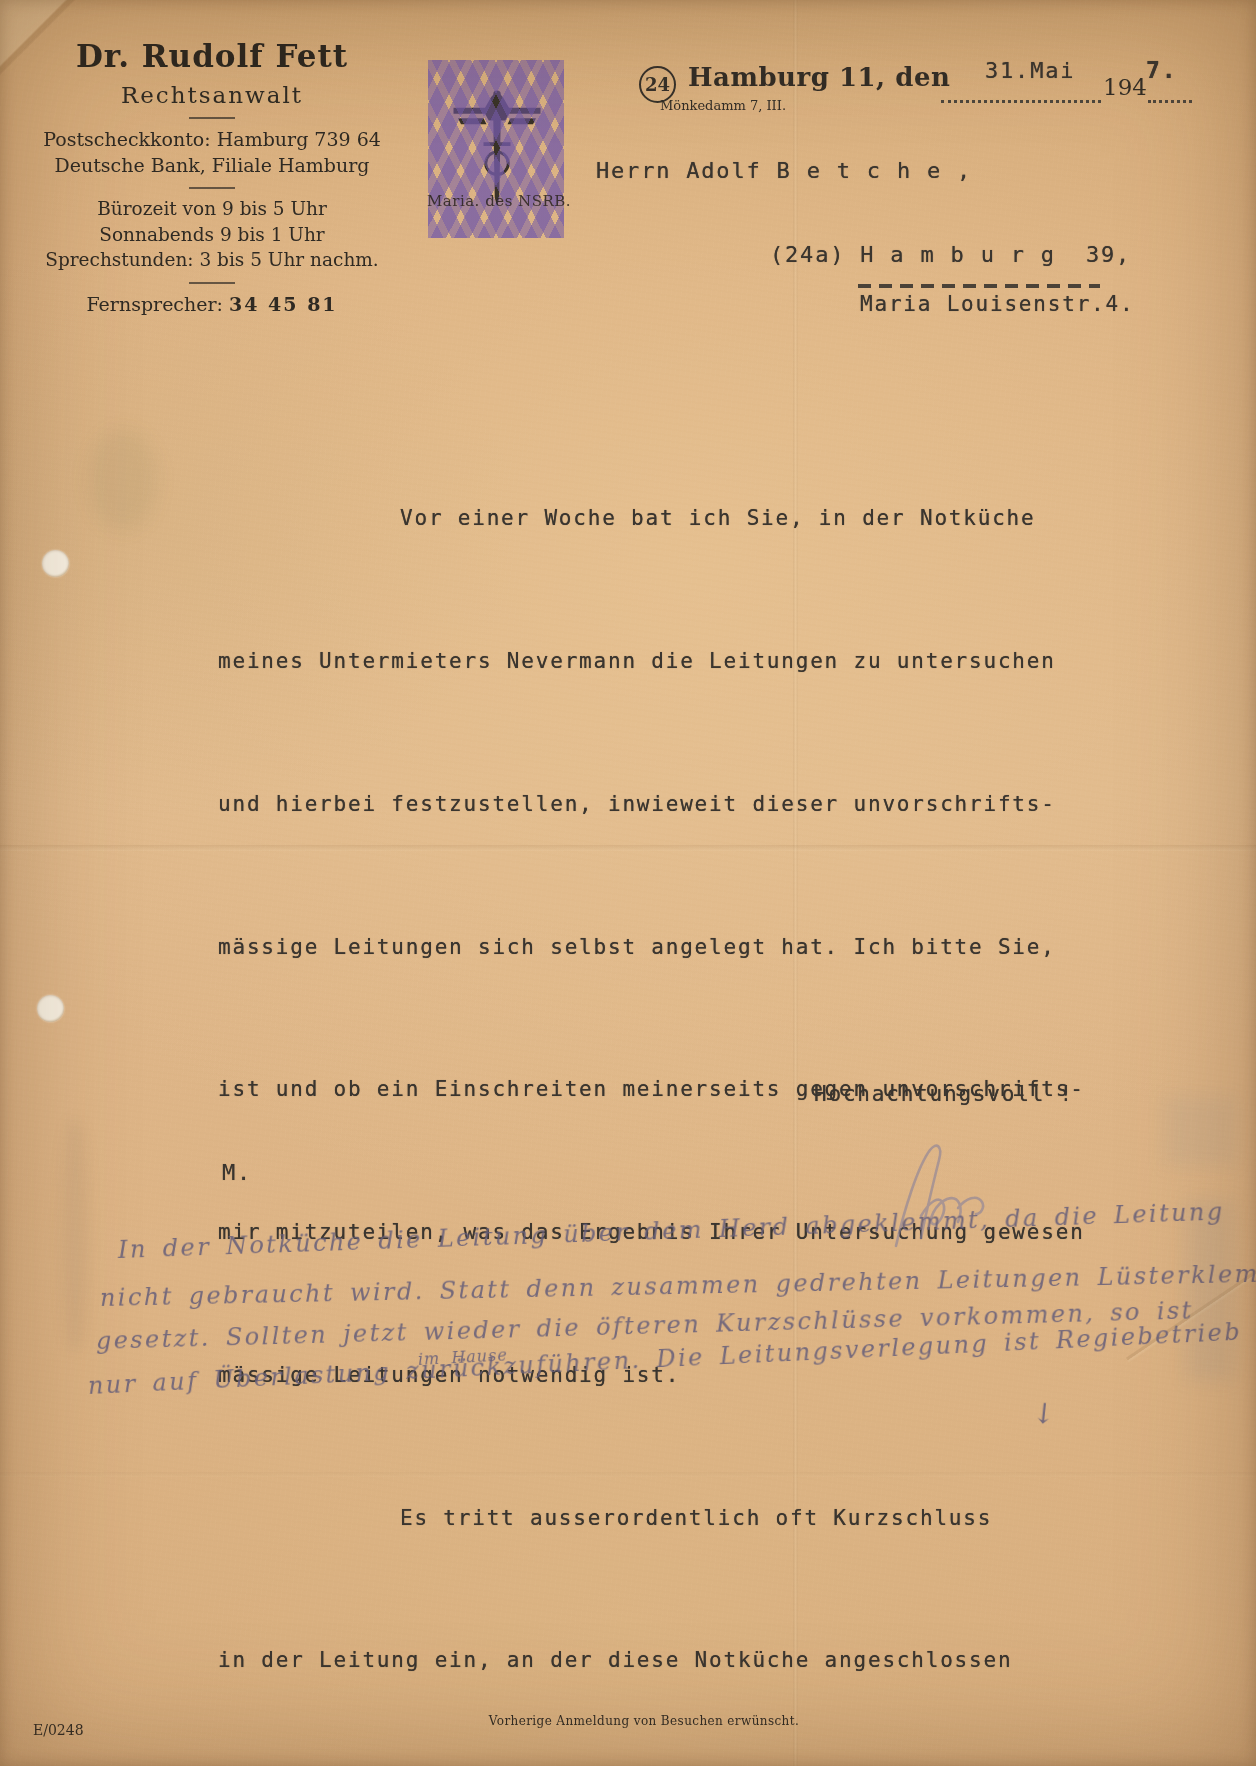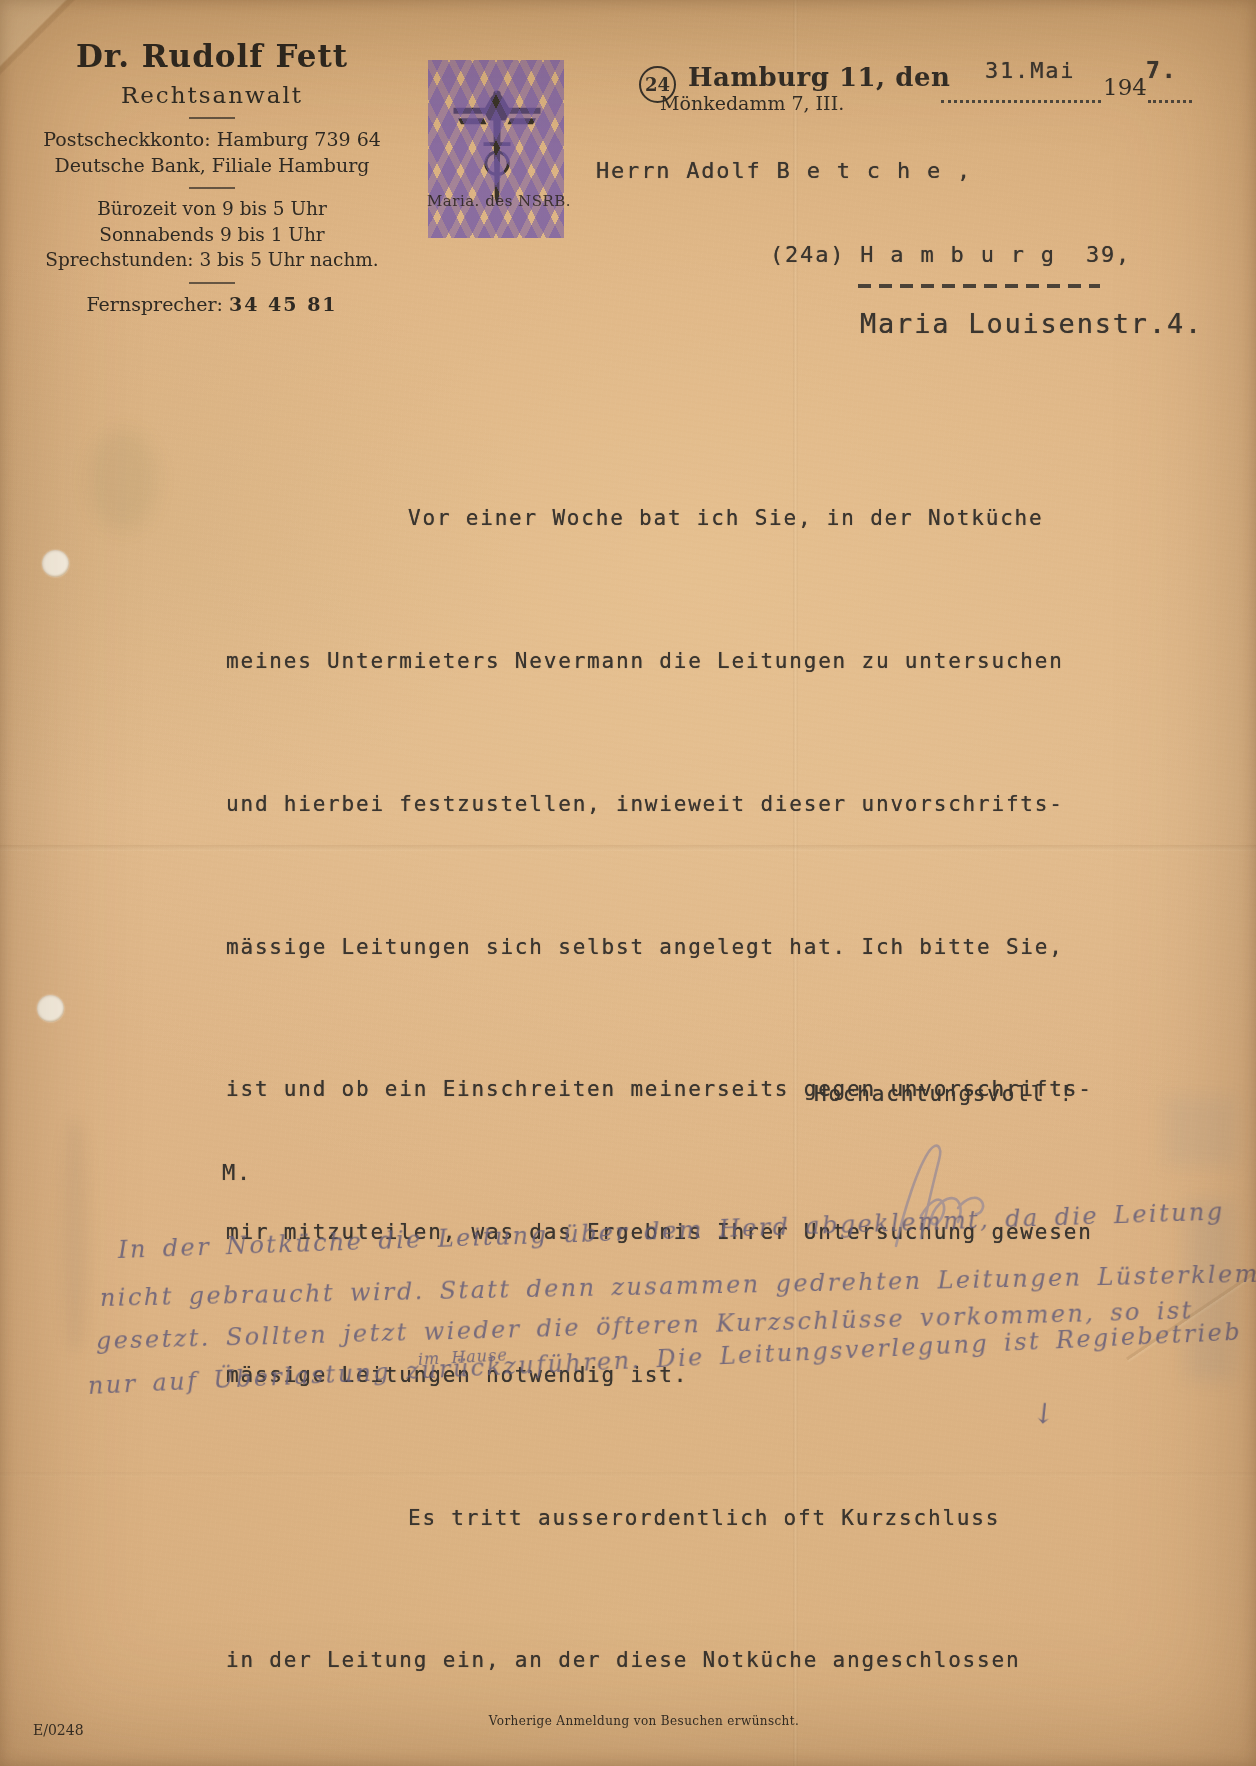--- a/index.html
+++ b/index.html
@@ -68,39 +68,39 @@
     filter:blur(.4px);}
   .eagle{position:absolute;left:24px;top:4px;opacity:.88;}
   .stamp-text{position:absolute;left:-14px;top:132px;width:170px;text-align:center;
     font-size:15px;color:#2b241c;opacity:.85;letter-spacing:.5px;}
 
   
   .zone-circle{position:absolute;left:639px;top:66px;width:33px;height:33px;border:2.5px solid #36312a;
     border-radius:50%;display:flex;align-items:center;justify-content:center;
     font-size:18px;font-weight:700;color:#36312a;}
   .city{position:absolute;left:688px;top:62px;font-size:26px;font-weight:700;color:#322d26;letter-spacing:.5px;}
-  .street{position:absolute;left:660px;top:92px;font-size:19px;color:#322d26;}
+  .street{position:absolute;left:660px;top:98px;font-size:13px;color:#322d26;}
   .dotsA{position:absolute;left:941px;top:78px;width:160px;height:22px;border-bottom:3px dotted #4d463c;}
   .dotsB{position:absolute;left:1148px;top:78px;width:44px;height:22px;border-bottom:3px dotted #4d463c;}
   .year-printed{position:absolute;left:1103px;top:74px;font-size:23px;color:#322d26;}
   .typed{font-family:"DejaVu Sans Mono", monospace;color:#3a352f;letter-spacing:1.8px;
     text-shadow:0 0 .7px rgba(55,50,44,.8);white-space:pre;}
   .typed-date{position:absolute;left:985px;top:58px;font-size:22px;}
   .typed-year{position:absolute;left:1146px;top:57px;font-size:23px;font-weight:700;}
 
   
   .rcp1{position:absolute;left:596px;top:158px;font-size:22px;}
   .rcp2{position:absolute;left:770px;top:242px;font-size:22px;}
   .rcp-dashes{position:absolute;left:858px;top:284px;width:242px;height:3.5px;
     background:repeating-linear-gradient(90deg,#3a352f 0 13px, rgba(0,0,0,0) 13px 21px);opacity:.9;}
-  .rcp3{position:absolute;left:860px;top:308px;font-size:27px;}
+  .rcp3{position:absolute;left:860px;top:292px;font-size:21px;}
 
   
   .body-block{position:absolute;left:218px;top:400px;font-size:21px;line-height:47.6px;}
-  .body-block div{white-space:pre;margin-left:8px;}
+  .body-block div{white-space:pre;}
   .indent{padding-left:182px;}
 
   .closing{position:absolute;left:790px;top:1082px;font-size:21px;margin-left:24px;}
   .initial{position:absolute;left:222px;top:1160px;font-size:22px;}
 
   
   .hw{position:absolute;font-family:"DejaVu Serif", serif;font-style:italic;
     color:rgba(104,96,122,.88);letter-spacing:2.4px;word-spacing:5px;
     font-size:24px;white-space:pre;filter:blur(.55px);transform-origin:left center;}
   .hw1{left:118px;top:1236px;transform:rotate(-2deg);}

